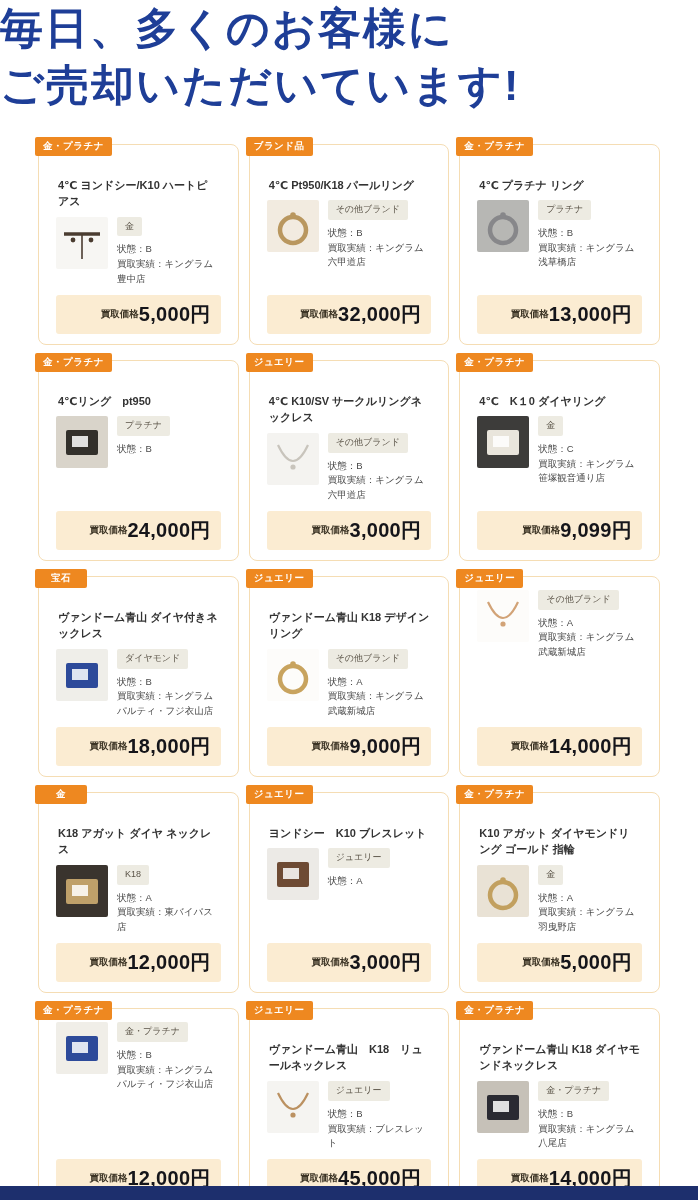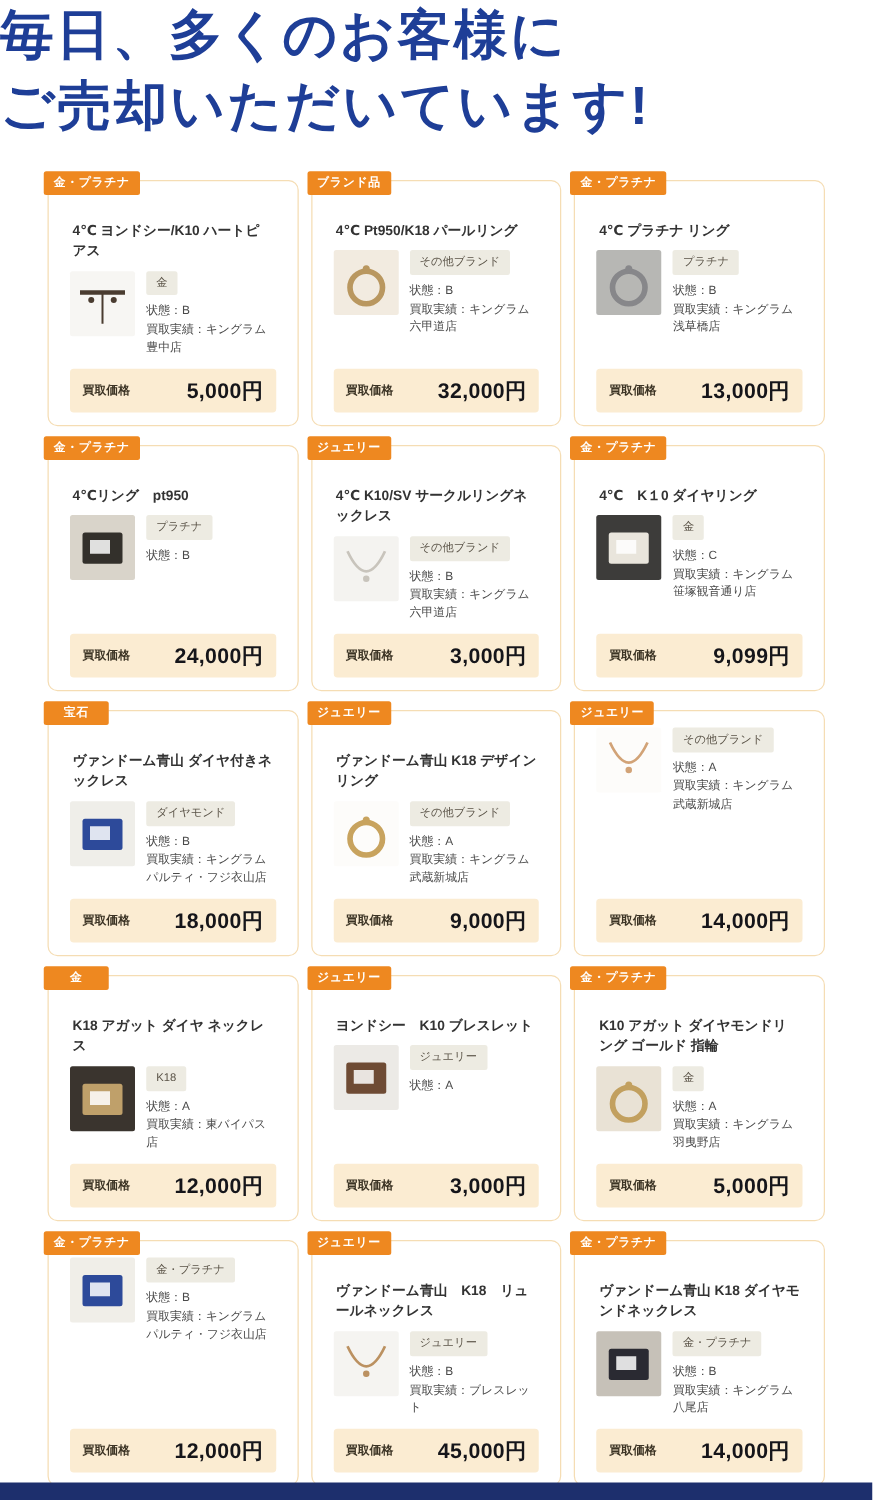--- a/index.html
+++ b/index.html
@@ -50,25 +50,25 @@
   }
   .info{flex:1;font-size:9.5px;color:#4a4a4a;line-height:1.55;}
   .tag{
     display:inline-block;background:var(--tag-bg);color:#5a5347;
     font-size:9px;padding:3px 8px;border-radius:2px;margin-bottom:6px;
     white-space:nowrap;
   }
   .detail{display:block;}
   .price-row{
     margin-top:auto;background:var(--price-bg);border-radius:3px;
-    display:flex;justify-content:space-between;align-items:center;
+    display:flex;justify-content:flex-end;align-items:center;
     padding:6px 10px;
   }
   .price-label{font-size:9.5px;font-weight:bold;color:#3c3425;}
-  .price-value{font-size:17px;font-weight:800;color:#15151a;letter-spacing:.3px;}
+  .price-value{font-size:20px;font-weight:800;color:#15151a;letter-spacing:.3px;}
   .bottom-bar{
     position:absolute;left:0;bottom:0;width:698px;height:14px;
     background:var(--bottom-bar);
   }
 </style>
 </head>
 <body>
 
 <header class="hero">
   <div>毎日、多くのお客様に</div>

